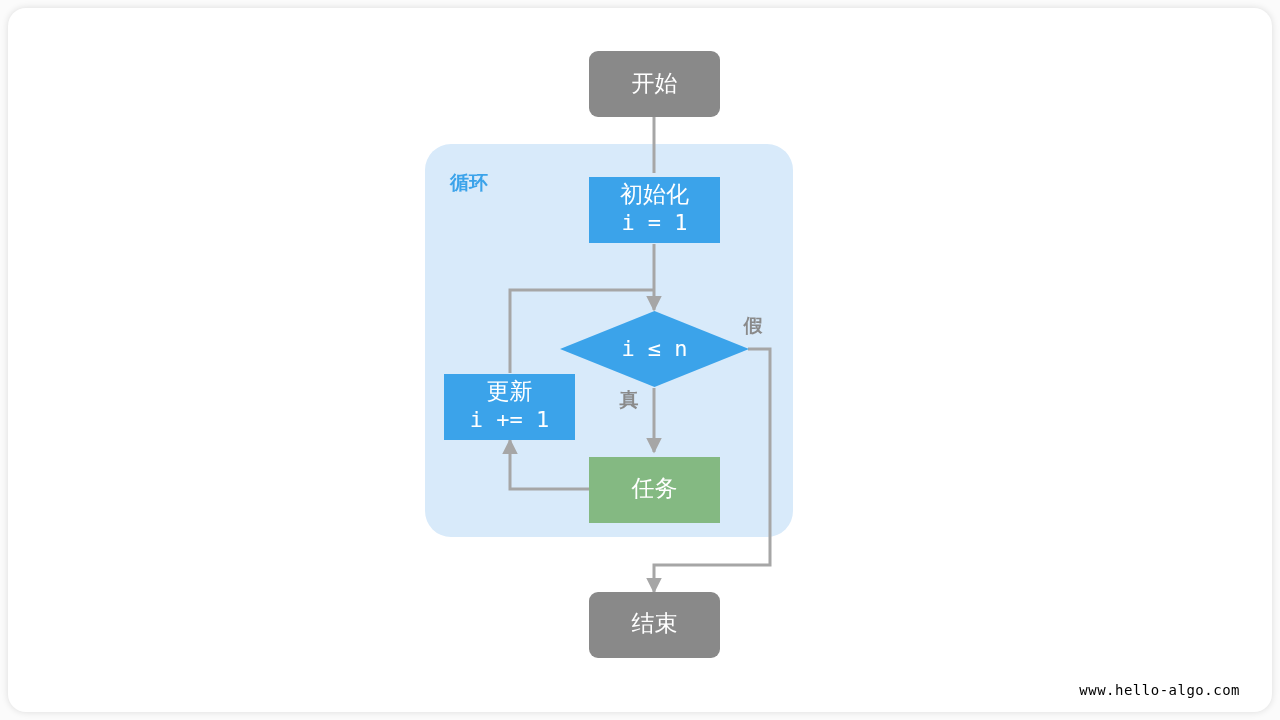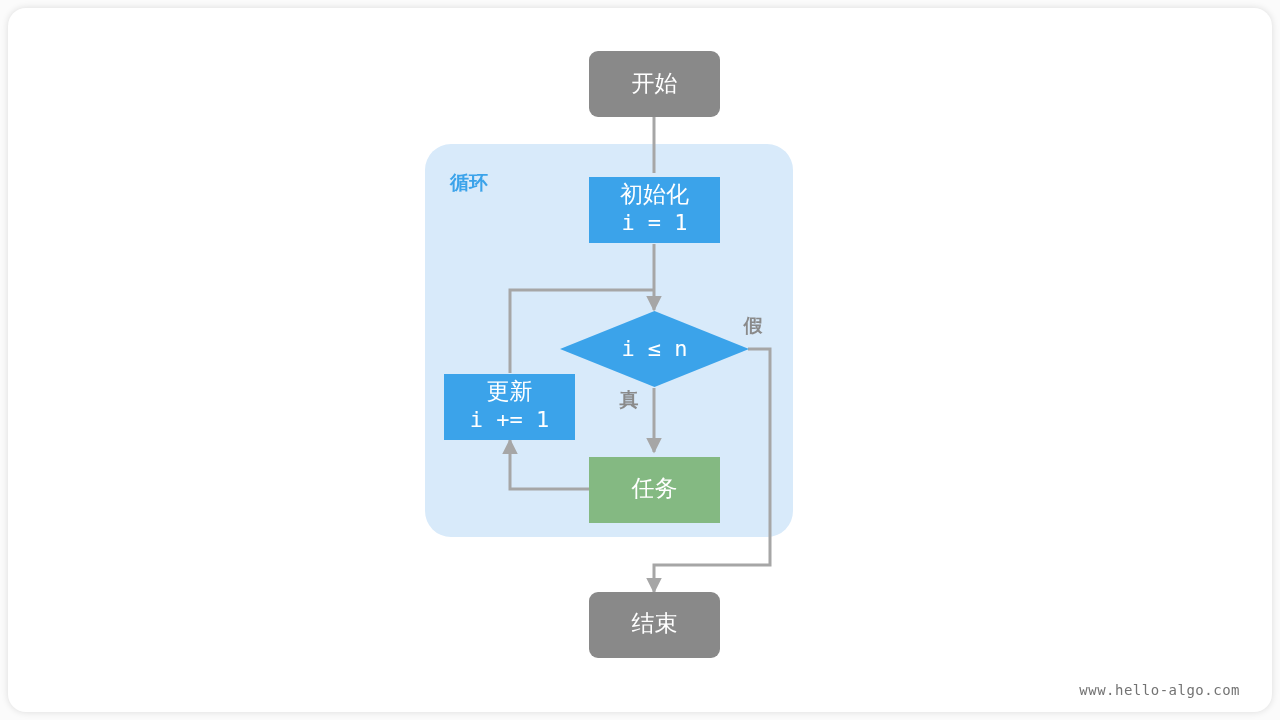--- a/index.html
+++ b/index.html
@@ -66,21 +66,21 @@
     fill: #8a8a8a;
     text-anchor: middle;
     dominant-baseline: middle;
   }
   .watermark {
     position: absolute;
     right: 40px;
     bottom: 22px;
     font-family: "DejaVu Sans Mono", "Liberation Mono", monospace;
     font-size: 14px;
-    color: #737373;
+    color: #000000;
     letter-spacing: 0.5px;
   }
 </style>
 </head>
 <body>
 
 <div id="page">
   <div class="card"></div>
 
   <div class="canvas">

